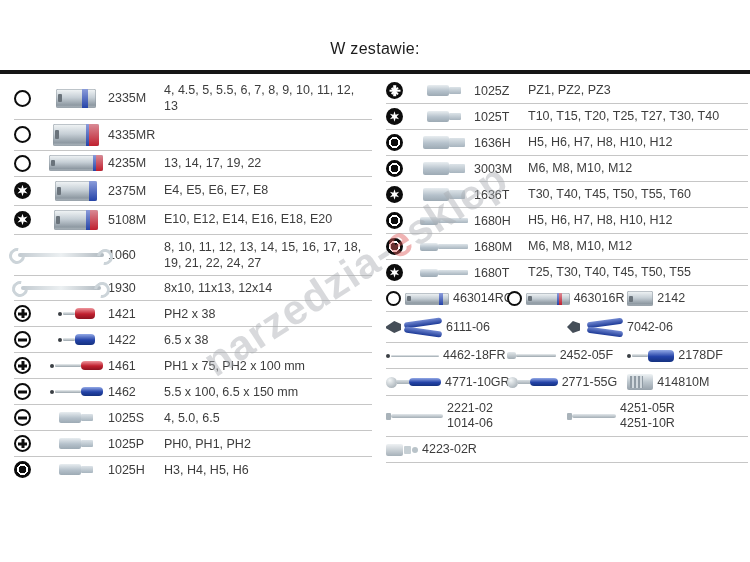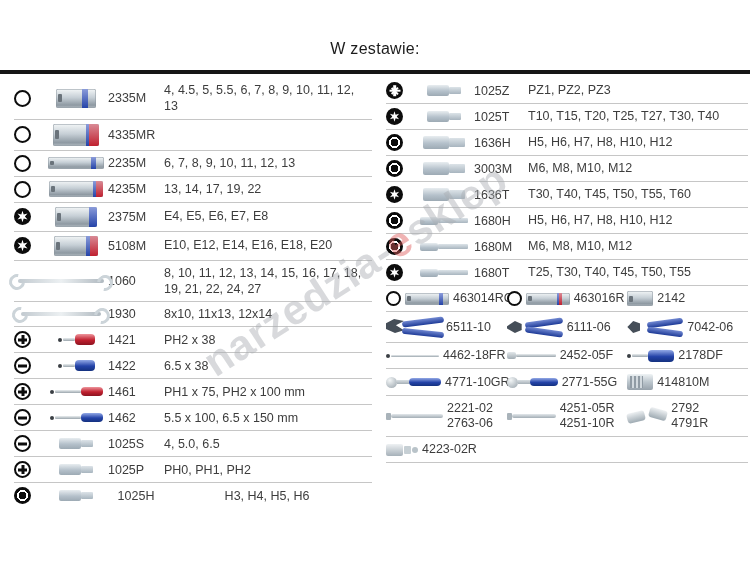--- a/index.html
+++ b/index.html
@@ -18,21 +18,21 @@
 
   .row{display:flex;align-items:center;border-bottom:1px solid var(--separator,#c6c6c6);padding:4px 0;}
   .icon-wrap{width:30px;display:flex;align-items:center;flex:none;}
   .tool-wrap{width:64px;display:flex;align-items:center;justify-content:center;flex:none;}
   .col-right .icon-wrap{width:28px;}
   .col-right .tool-wrap{width:60px;}
   .code{width:56px;flex:none;font-size:12.5px;color:var(--text,#3d3d3d);}
   .col-right .code{width:54px;}
   .sizes{flex:1;font-size:12.5px;color:var(--text,#3d3d3d);line-height:1.3;padding-right:2px;}
   .row.no-icon .tool-wrap{width:94px;}
-  .col-left .row:last-child{border-bottom:none;text-align:center;}
+  .col-left .row:last-child{border-bottom:none;}
 
   .trow{display:flex;align-items:center;border-bottom:1px solid var(--separator,#c6c6c6);padding:5px 0;}
   .tcell{flex:1;display:flex;align-items:center;gap:4px;min-width:0;}
   .code-block{font-size:12.5px;color:var(--text,#3d3d3d);line-height:1.2;white-space:nowrap;}
   .code-block span{display:block;}
 
   
   .icon{position:relative;width:17px;height:17px;border-radius:50%;flex:none;
         display:inline-flex;align-items:center;justify-content:center;}
   .icon-circle,.icon-phillips,.icon-slotted{border:2.5px solid var(--ink,#0c0c0c);background:#fff;}
@@ -154,34 +154,20 @@
               </i>
             </span>
           </span>
           <span class="code">4335MR</span>
         </div>
         <div class="row">
           <span class="icon-wrap">
             <span class="icon icon-circle"></span>
           </span>
           <span class="tool-wrap">
-            <span class="tool t-socket-l">
-              <i class="sock w56 h12">
-                <i class="band blue r8 bw5"></i>
-              </i>
-            </span>
-          </span>
-          <span class="code">2235M</span>
-          <span class="sizes">6, 7, 8, 9, 10, 11, 12, 13</span>
-        </div>
-        <div class="row">
-          <span class="icon-wrap">
-            <span class="icon icon-circle"></span>
-          </span>
-          <span class="tool-wrap">
             <span class="tool t-socket-l2">
               <i class="sock w54 h16">
                 <i class="band red r0 bw7"></i>
                 <i class="band blue r7 bw3"></i>
               </i>
             </span>
           </span>
           <span class="code">4235M</span>
           <span class="sizes">13, 14, 17, 19, 22</span>
         </div>
@@ -489,30 +475,20 @@
             <span class="tool t-socket-mini">
               <i class="sock w26 h15"></i>
             </span>
             <span class="code-block">
               <span>2142</span>
             </span>
           </span>
         </div>
         <div class="trow">
           <span class="tcell">
-            <span class="tool t-pliers-pump">
-              <i class="plh"></i>
-              <i class="plb a"></i>
-              <i class="plb b"></i>
-            </span>
-            <span class="code-block">
-              <span>6511-10</span>
-            </span>
-          </span>
-          <span class="tcell">
             <span class="tool t-pliers-comb">
               <i class="plh"></i>
               <i class="plb a"></i>
               <i class="plb b"></i>
             </span>
             <span class="code-block">
               <span>6111-06</span>
             </span>
           </span>
           <span class="tcell">
@@ -587,41 +563,31 @@
           </span>
         </div>
         <div class="trow">
           <span class="tcell">
             <span class="tool t-ext-bar">
               <i class="sqend"></i>
               <i class="rod w52"></i>
             </span>
             <span class="code-block">
               <span>2221-02</span>
-              <span>2763-06</span>
+              <span>1014-06</span>
             </span>
           </span>
           <span class="tcell">
             <span class="tool t-ext-bar2">
               <i class="sqend"></i>
               <i class="rod w44"></i>
             </span>
             <span class="code-block">
               <span>4251-05R</span>
               <span>4251-10R</span>
-            </span>
-          </span>
-          <span class="tcell">
-            <span class="tool t-joint">
-              <i class="j a"></i>
-              <i class="j b"></i>
-            </span>
-            <span class="code-block">
-              <span>2792</span>
-              <span>4791R</span>
             </span>
           </span>
         </div>
         <div class="trow">
           <span class="tcell">
             <span class="tool t-adapter2">
               <i class="a2a"></i>
               <i class="a2b"></i>
               <i class="a2c"></i>
             </span>

